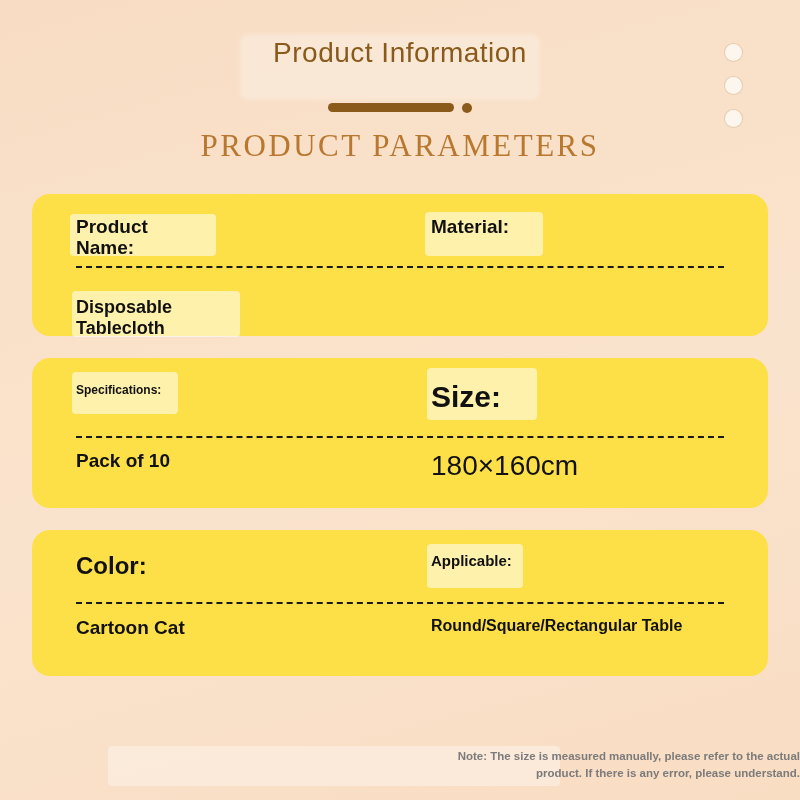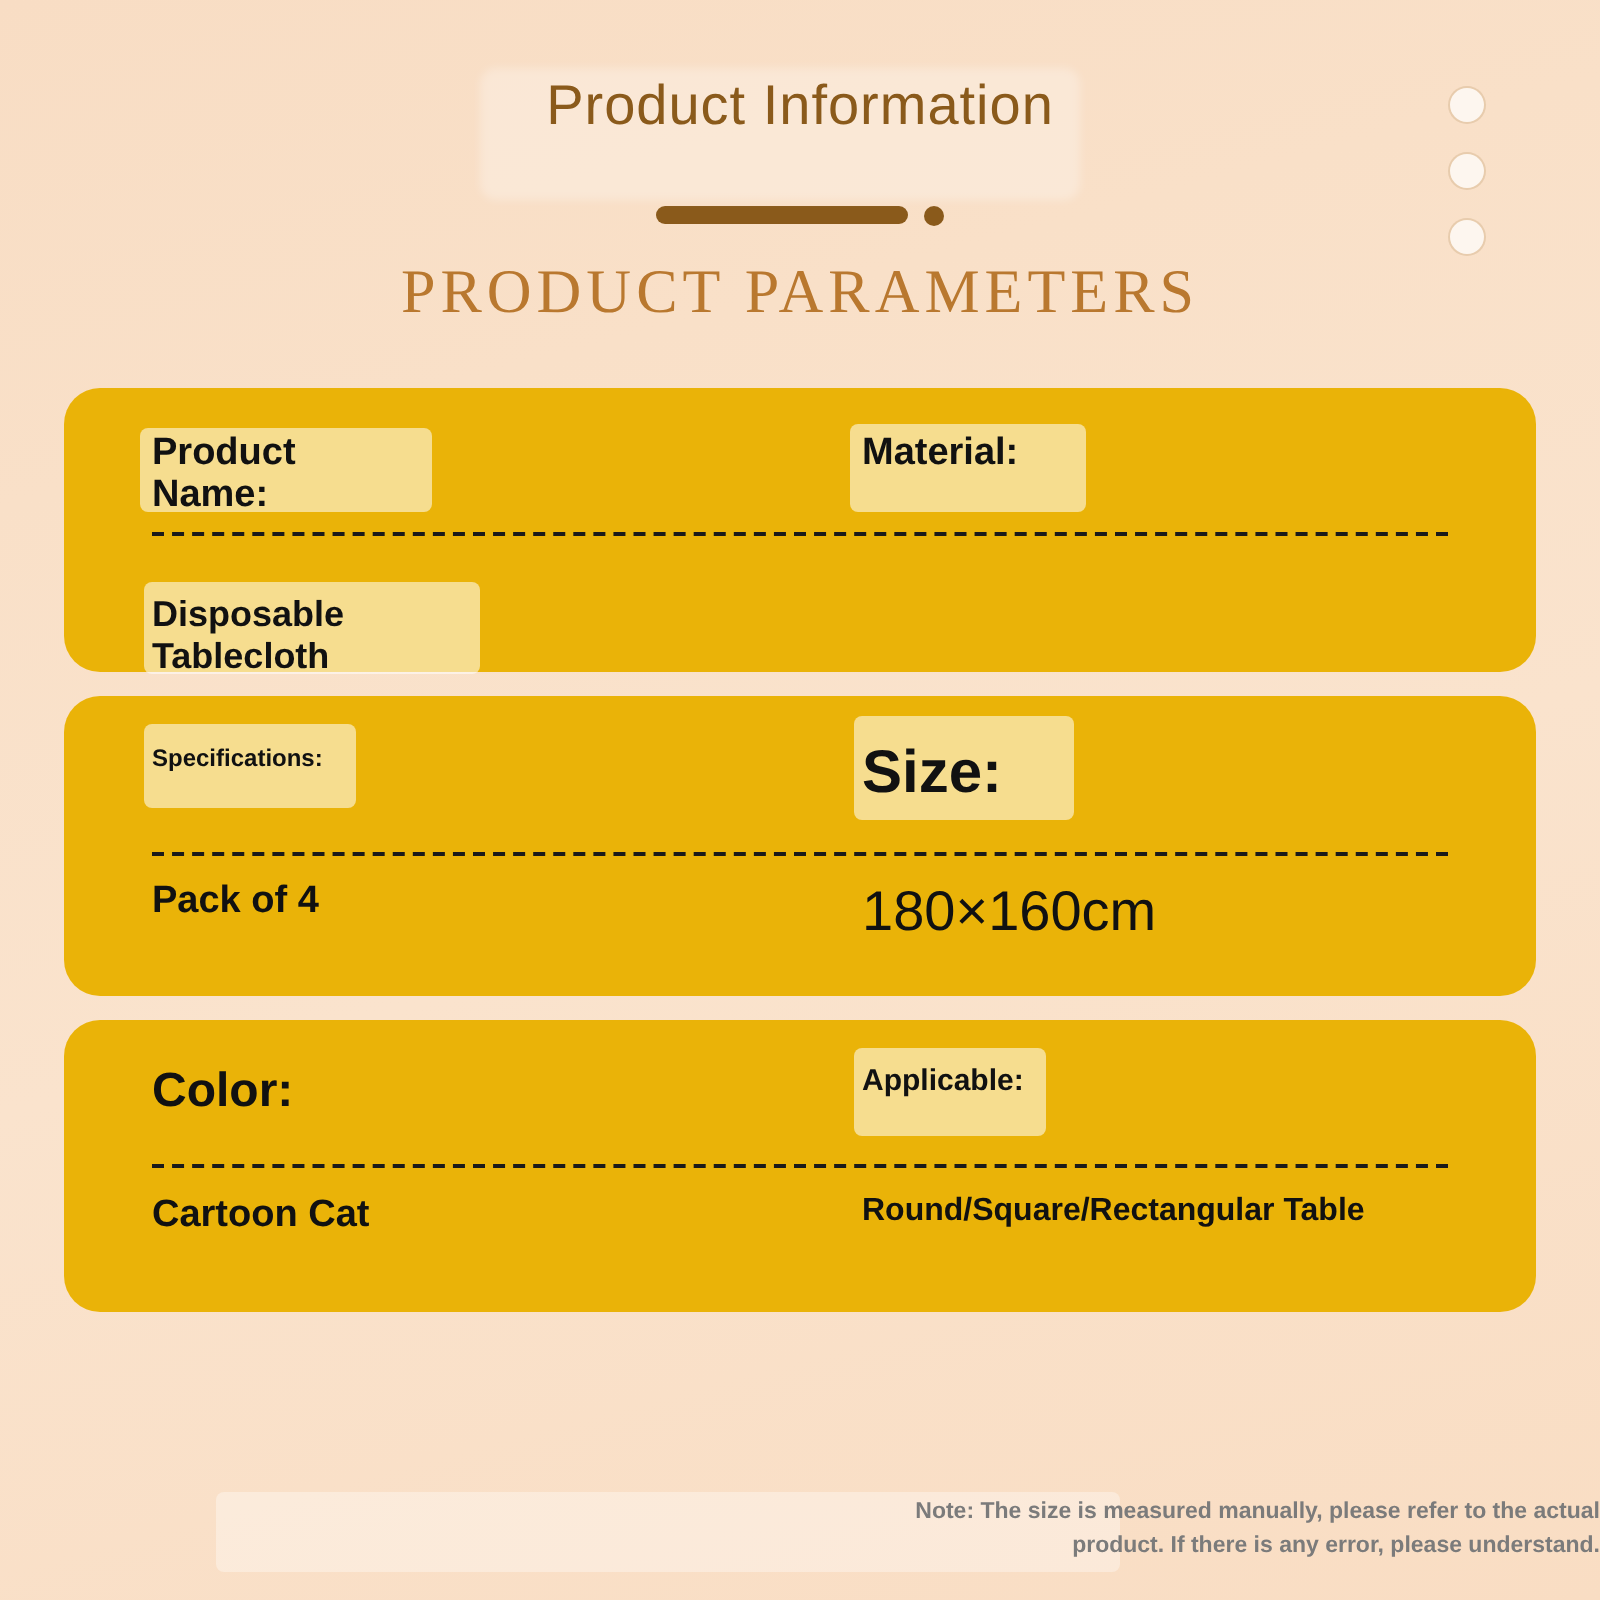--- a/index.html
+++ b/index.html
@@ -95,25 +95,25 @@
     background: #fdf6ef;
     box-shadow: 0 0 0 1px rgba(220,190,155,0.6);
   }
 
   
   .cards {
     margin-top: 30px;
     padding: 0 32px;
   }
   .card {
-    background: #eab308;
+    background: #fde047;
     border-radius: 18px;
     position: relative;
     box-sizing: border-box;
-    margin-bottom: 12px;
+    margin-bottom: 22px;
     padding: 22px 44px 26px 44px;
   }
   .card-1 { height: 142px; }
   .card-2 { height: 150px; }
   .card-3 { height: 146px; }
 
   .row {
     display: flex;
     position: relative;
   }
@@ -245,21 +245,21 @@
           <span class="lbl c2-label">Specifications:</span>
         </div>
         <div class="col-right">
           <span class="hl" style="left:-4px; top:-12px; width:110px; height:52px;"></span>
           <span class="lbl c2-rlabel">Size:</span>
         </div>
       </div>
       <hr class="dashline" style="top:78px;">
       <div class="row" style="margin-top:36px;">
         <div class="col-left">
-          <span class="val c2-value">Pack of 4</span>
+          <span class="val c2-value">Pack of 10</span>
         </div>
         <div class="col-right">
           <span class="val c2-rvalue">180×160cm</span>
         </div>
       </div>
     </div>
 
     <div class="card card-3">
       <div class="row">
         <div class="col-left">

